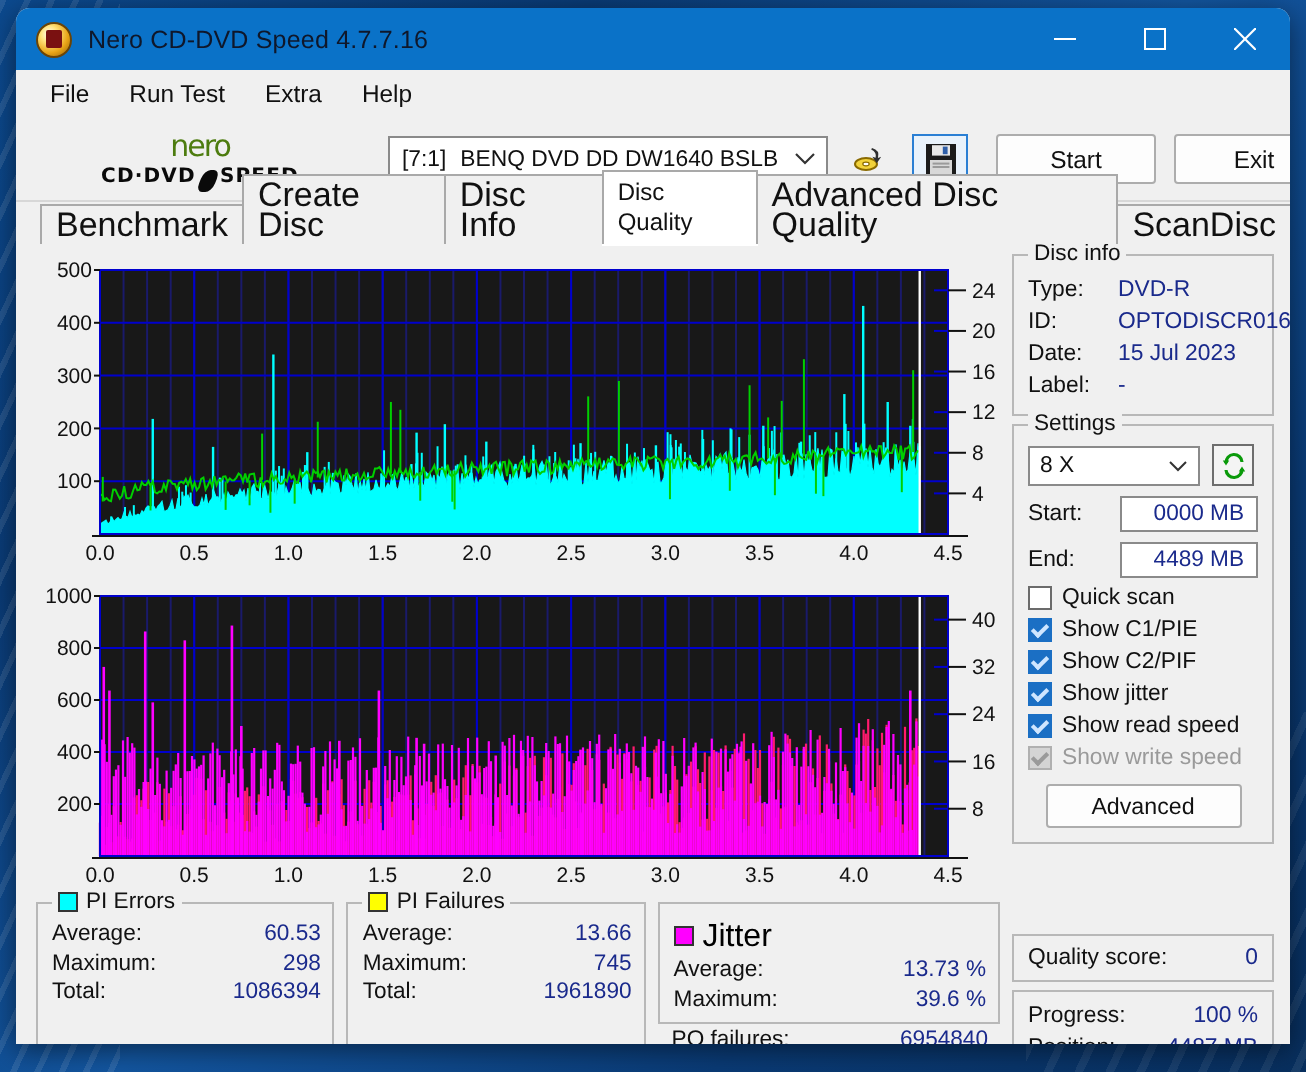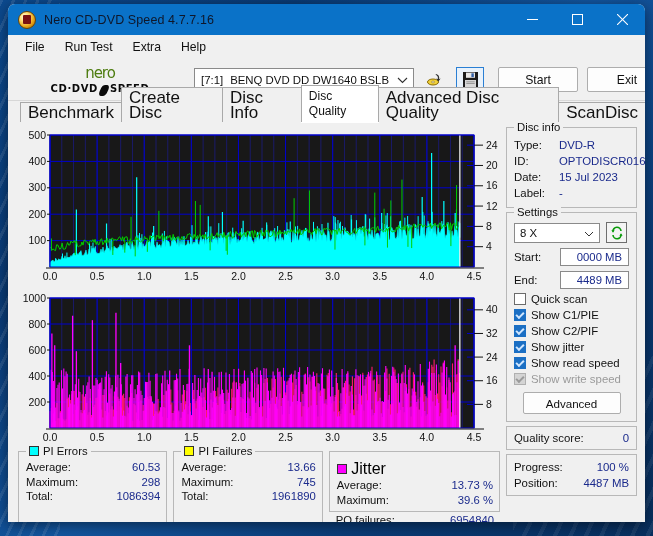--- a/index.html
+++ b/index.html
@@ -284,21 +284,21 @@
     border-left:2px solid #9a9a9a; border-bottom:2px solid #9a9a9a;
     transform: rotate(-45deg); margin-bottom:2px;
   }
   .checkrow.disabled { color:#9a9a9a; }
   .advbtn {
     margin: 7px auto 1px auto; width: 96px; height: 20px;
     background:#fdfdfd; border:1px solid #adadad; border-radius:2px;
     font-size:11.6px; color:#111; display:flex; align-items:center; justify-content:center;
   }
   #qualitybox { display:flex; justify-content:space-between; align-items:center;
-    border:1px solid #b8b8b8; padding: 5px 7px; font-size:11.4px; color:#111; box-sizing:border-box; }
+    border:1px solid #b8b8b8; padding: 5px 7px; font-size:11.4px; color:#111; box-sizing:border-box;margin-top:41px; }
   #qualitybox .v { color:#1a2a8c; }
   #progressbox { border:1px solid #b8b8b8; padding: 4px 7px 4px 7px; box-sizing:border-box; }
 </style>
 </head>
 <body>
 
 <div id="desktop"></div>
 
 <div id="window">
 

